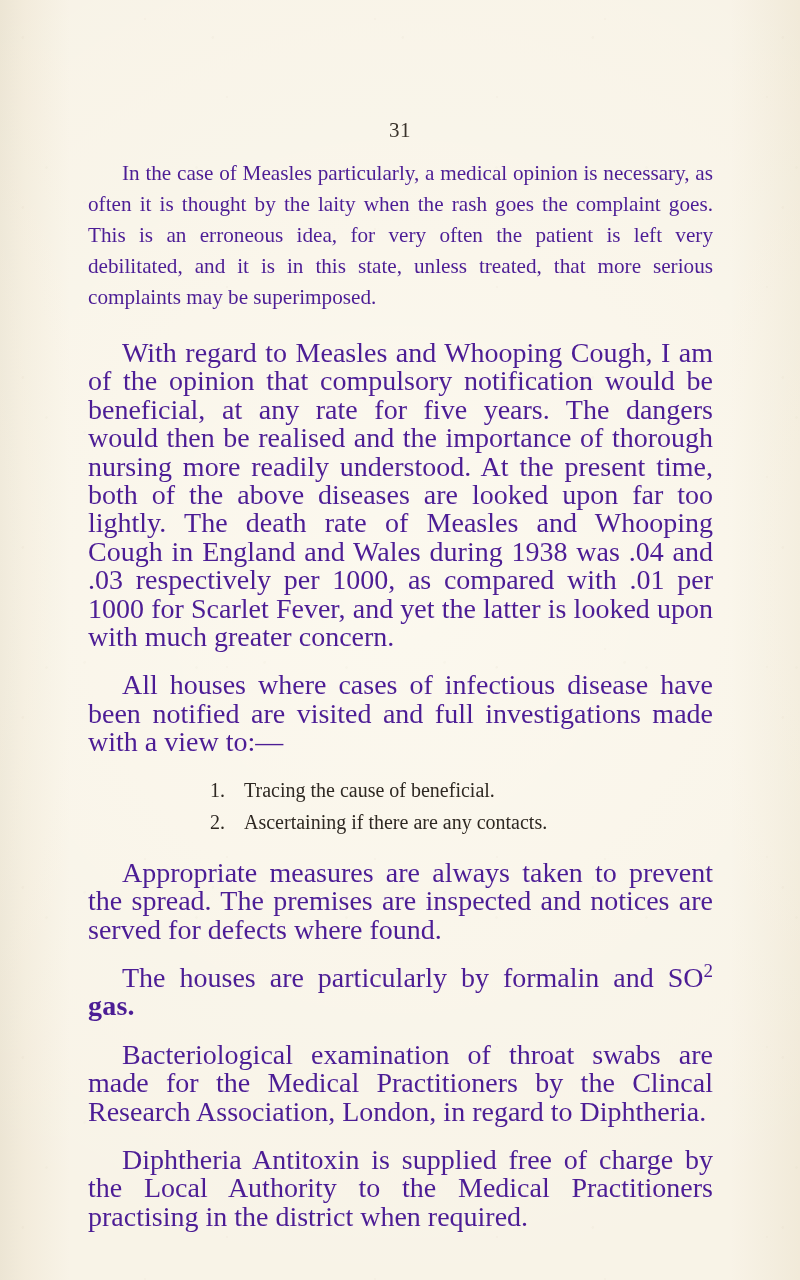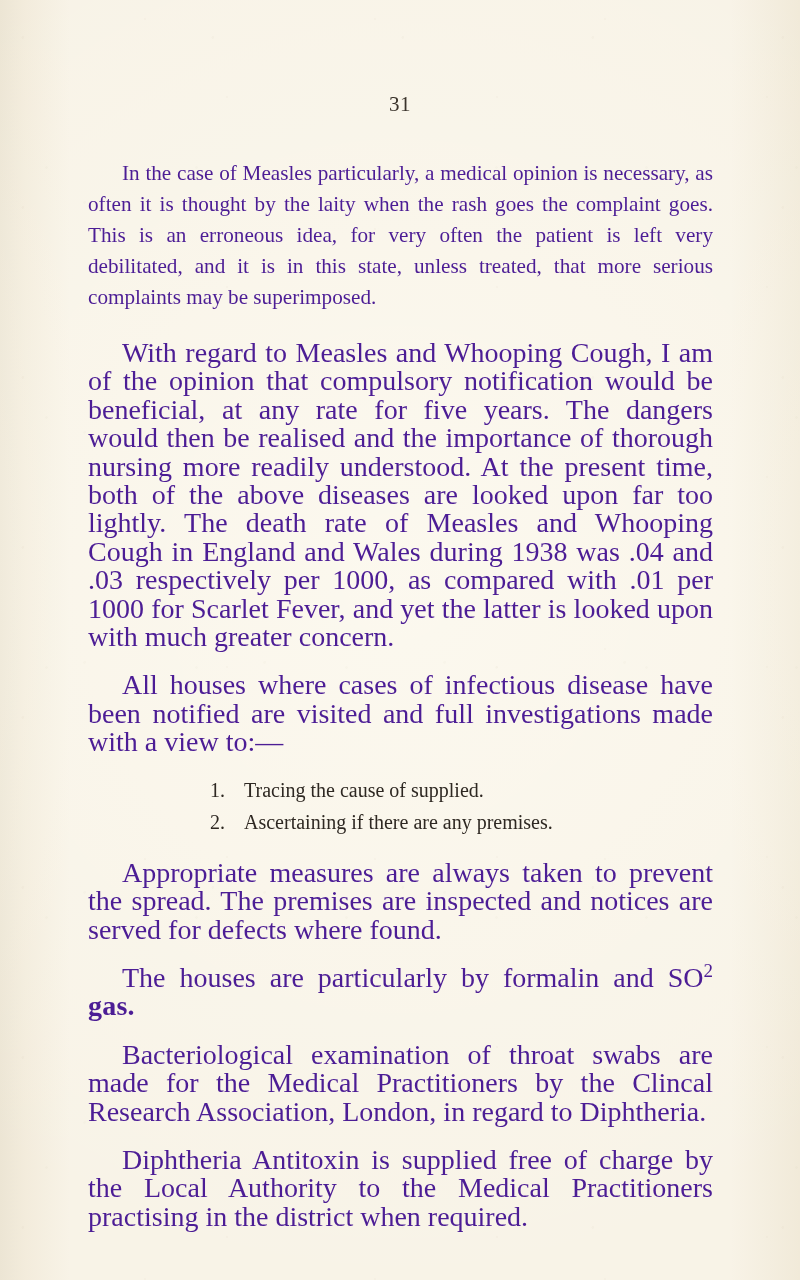--- a/index.html
+++ b/index.html
@@ -39,21 +39,21 @@
     pointer-events: none;
   }
 
   .page {
     position: absolute;
     inset: 0;
   }
 
   .folio {
     position: absolute;
-    top: 92px;
+    top: 118px;
     left: 0;
     width: 800px;
     text-align: center;
     font-size: 21px;
     letter-spacing: 0.5px;
     color: #3a332b;
   }
 
   .content {
     position: absolute;
@@ -125,25 +125,25 @@
 
     <p class="para lead">In the case of Measles particularly, a medical opinion is necessary, as often it is thought by the laity when the rash goes the complaint goes. This is an erroneous idea, for very often the patient is left very debilitated, and it is in this state, unless treated, that more serious complaints may be superimposed.</p>
 
     <p class="para tight">With regard to Measles and Whooping Cough, I am of the opinion that compulsory notification would be beneficial, at any rate for five years. The dangers would then be realised and the importance of thorough nursing more readily understood. At the present time, both of the above diseases are looked upon far too lightly. The death rate of Measles and Whooping Cough in England and Wales during 1938 was .04 and .03 respectively per 1000, as compared with .01 per 1000 for Scarlet Fever, and yet the latter is looked upon with much greater concern.</p>
 
     <p class="para tight nogap">All houses where cases of infectious disease have been notified are visited and full investigations made with a view to:—</p>
 
     <ol class="investigations">
       <li>
         <span class="num">1.</span>
-        <span>Tracing the cause of supplied.</span>
+        <span>Tracing the cause of beneficial.</span>
       </li>
       <li>
         <span class="num">2.</span>
-        <span>Ascertaining if there are any premises.</span>
+        <span>Ascertaining if there are any contacts.</span>
       </li>
     </ol>
 
     <p class="para tight">Appropriate measures are always taken to prevent the spread. The premises are inspected and notices are served for defects where found.</p>
 
 
     <p class="para tight"><span>The houses are particularly by formalin and SO</span><sup class="formula">2</sup><b class="gas"> gas.</b></p>
 
     <p class="para tight">Bacteriological examination of throat swabs are made for the Medical Practitioners by the Clincal Research Association, London, in regard to Diphtheria.</p>
 

